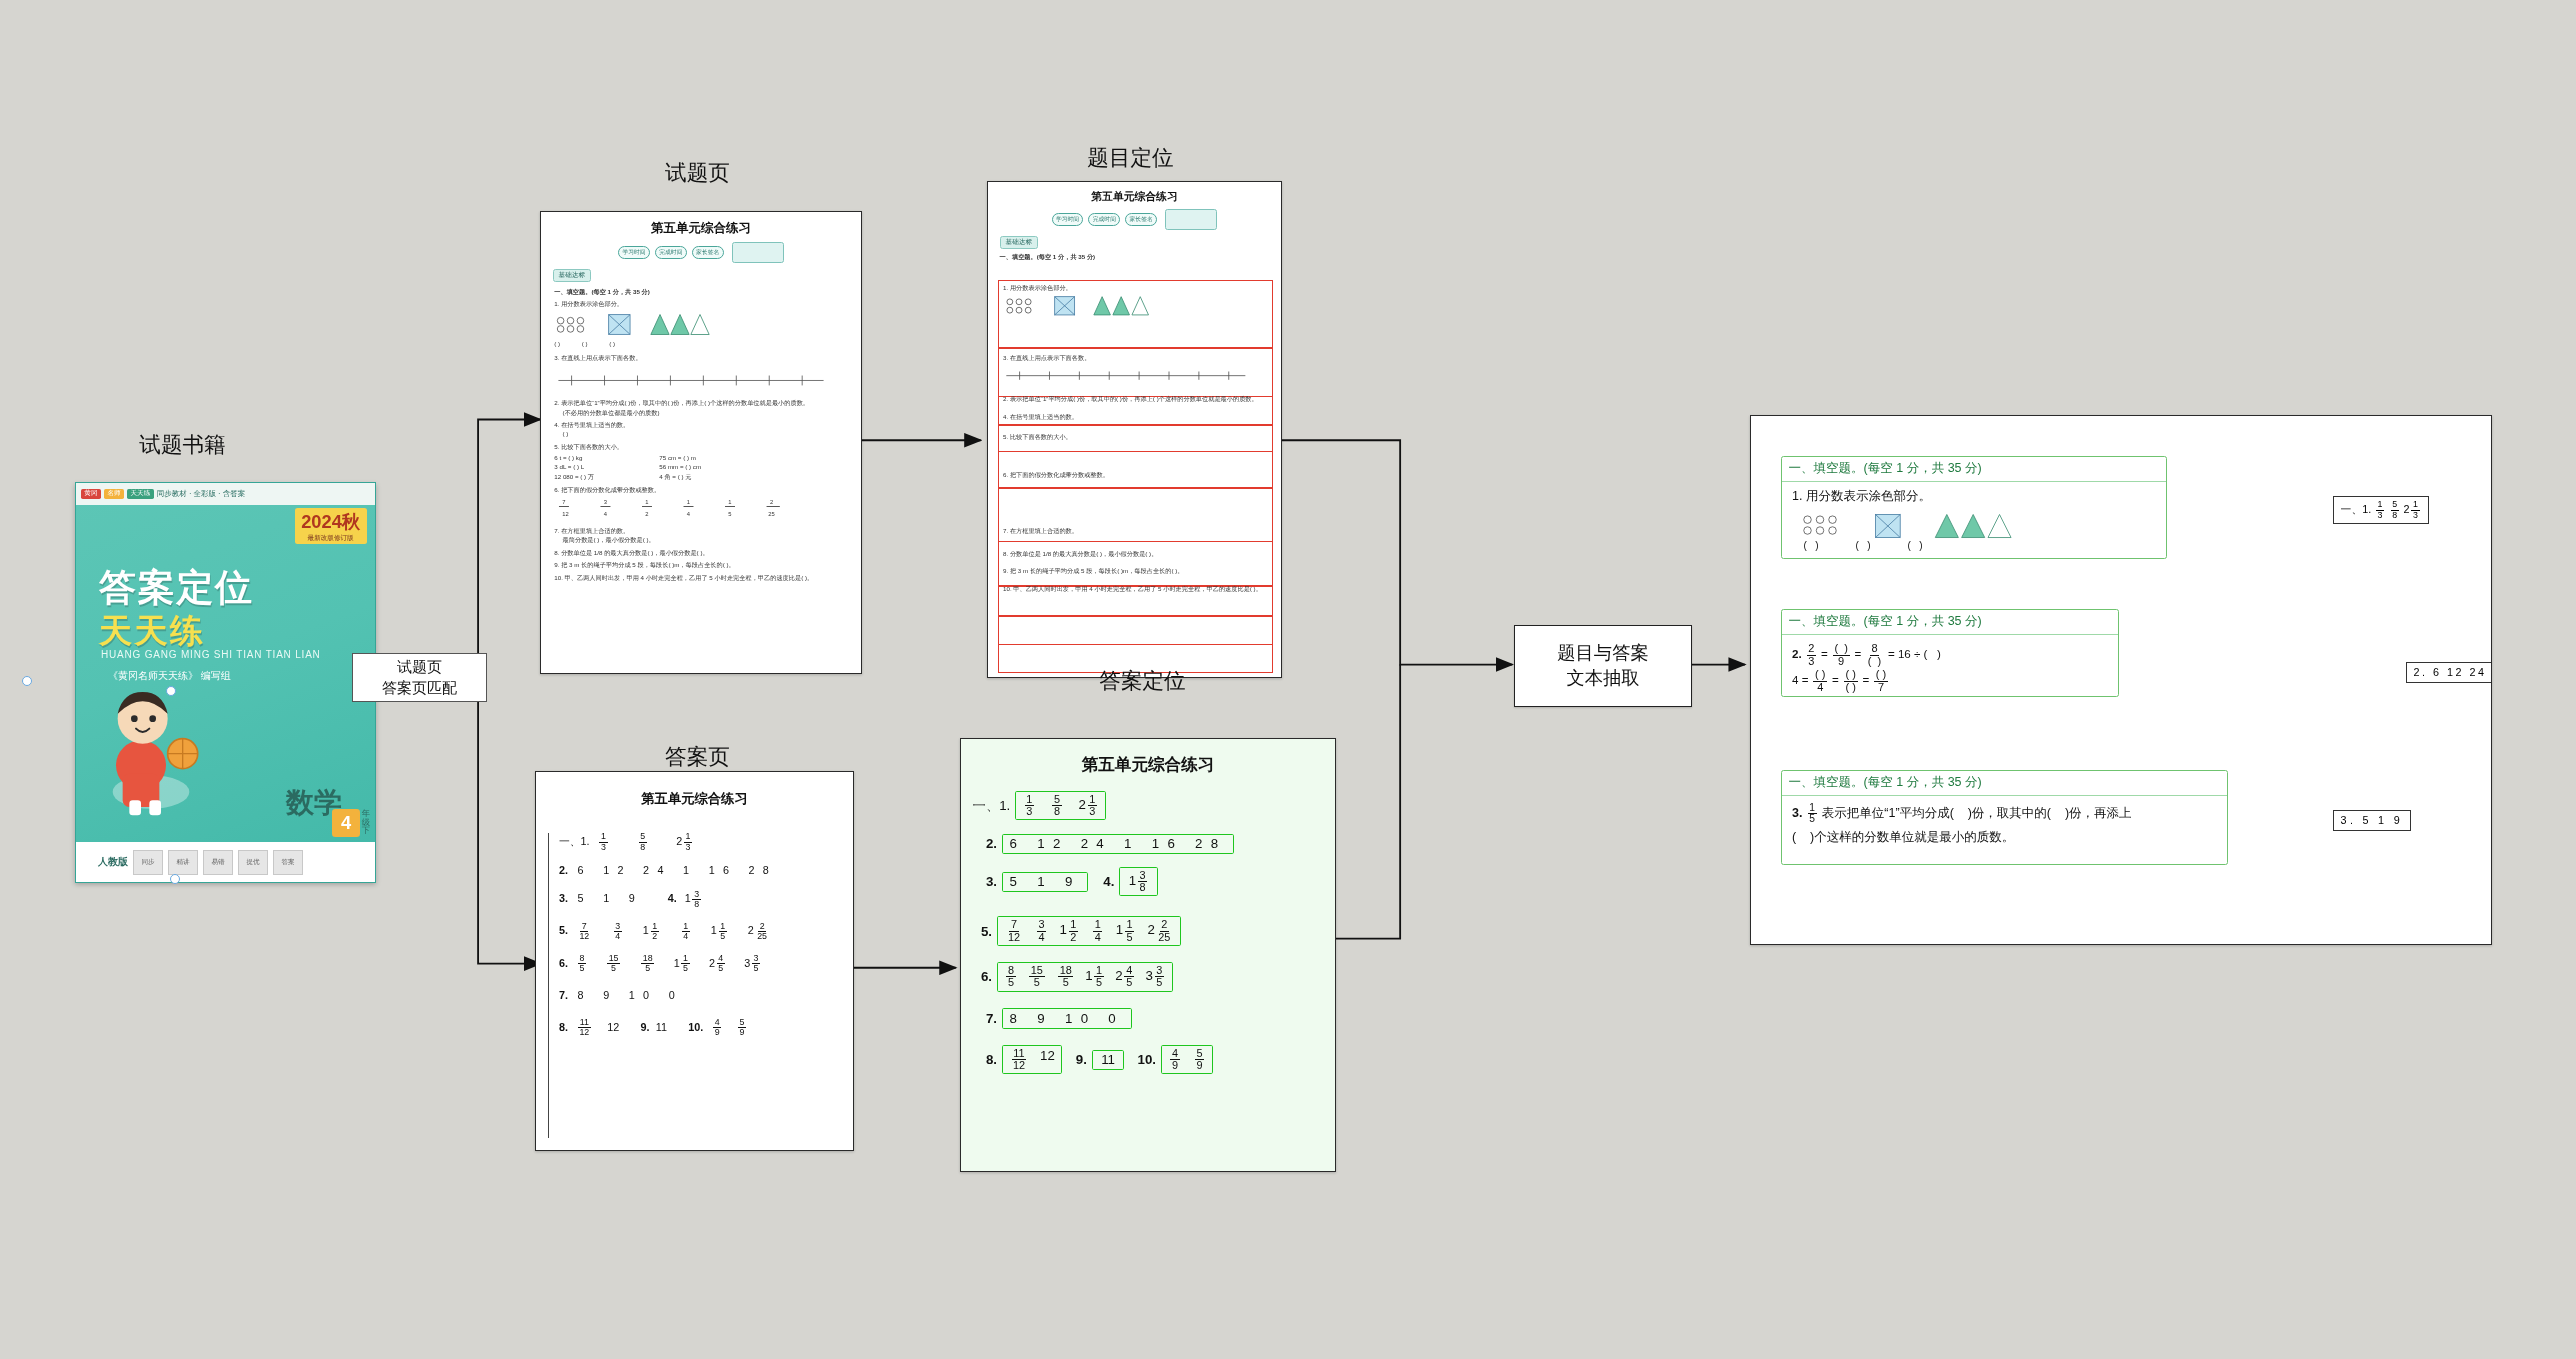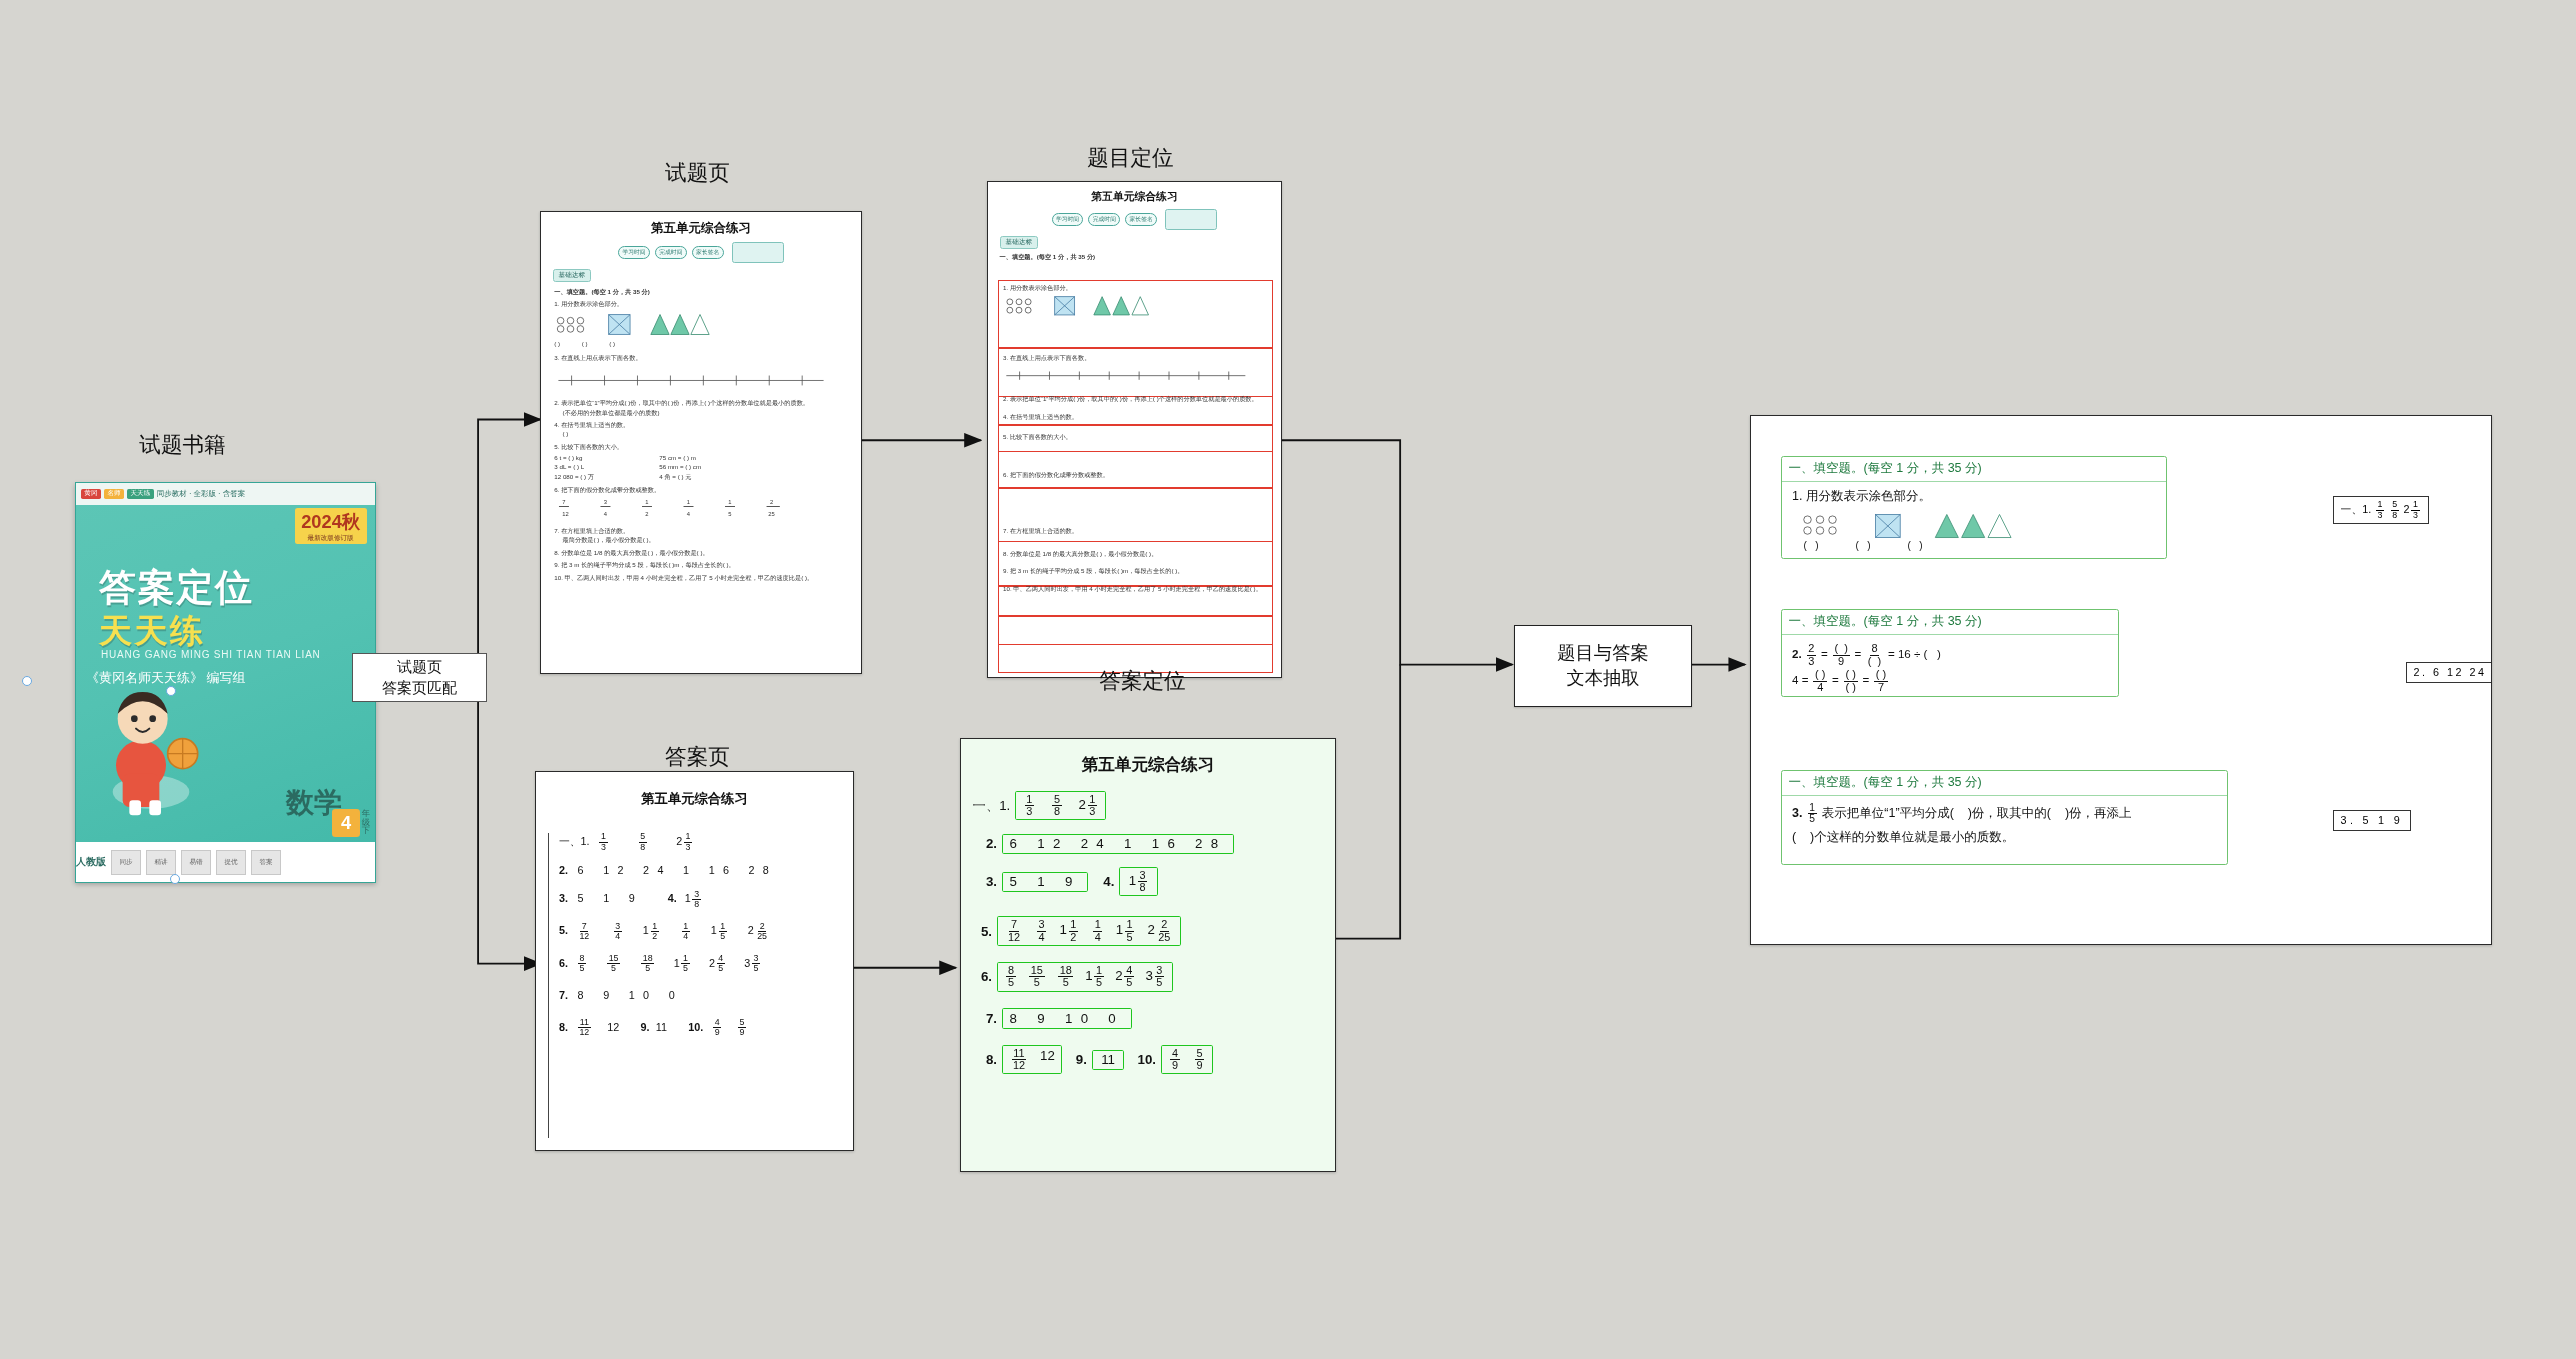--- a/index.html
+++ b/index.html
@@ -70,22 +70,22 @@
   .bc-title2 {
     position: absolute; left: 23px; top: 126px;
     color: #f6e04f; font-size: 33px; font-weight: bold; letter-spacing: 2.5px;
     text-shadow: 0.8px 1.7px 0 rgba(0,0,0,.18);
   }
   .bc-pinyin {
     position: absolute; left: 25px; top: 166px;
     color: #eafaf5; font-size: 10px; letter-spacing: 0.8px;
   }
   .bc-sub {
-    position: absolute; left: 10px; top: 186px;
-    color: #ffffff; font-size: 13px;
+    position: absolute; left: 32px; top: 186px;
+    color: #ffffff; font-size: 10px;
   }
   .bc-mascot {
     position: absolute; left: 15px; bottom: 65px;
     width: 125px; height: 150px;
   }
   .bc-subject {
     position: absolute; right: 33px; bottom: 60px;
     color: #2b6b61; font-size: 28px; font-weight: bold;
   }
   .bc-grade {
@@ -94,21 +94,21 @@
     border-radius: 3.3px; font-size: 18.3px; font-weight: bold;
     display:flex; align-items:center; justify-content:center;
   }
   .bc-grade-txt {
     position:absolute; right: 3.3px; bottom: 47px; font-size: 8.3px; color:#2b6b61;
     width: 11.6px; line-height: 1.05; text-align:center;
   }
   .bc-bottombar {
     position: absolute; left: 0; bottom: 0; width: 100%; height: 40px;
     background: #ffffff;
-    display: flex; align-items: center; gap: 5px; padding: 0 0;
+    display: flex; align-items: center; gap: 5px; padding: 0 22px;
     box-sizing: border-box; font-size: 7.5px; color: #444;
   }
   .bc-bottombar .bbox {
     width: 28px; height: 23px; background: #e6e6e6; border: 0.8px solid #c8c8c8;
     display:flex; align-items:center; justify-content:center; font-size: 6.6px; color:#666;
   }
   .bc-bottom-left { font-size: 10px; color:#2b6b61; font-weight: bold; }
   .anchor-dot {
     position: absolute; width: 8.3px; height: 8.3px; border-radius: 50%;
     background: #fff; border: 1.7px solid #6aa9e0;

